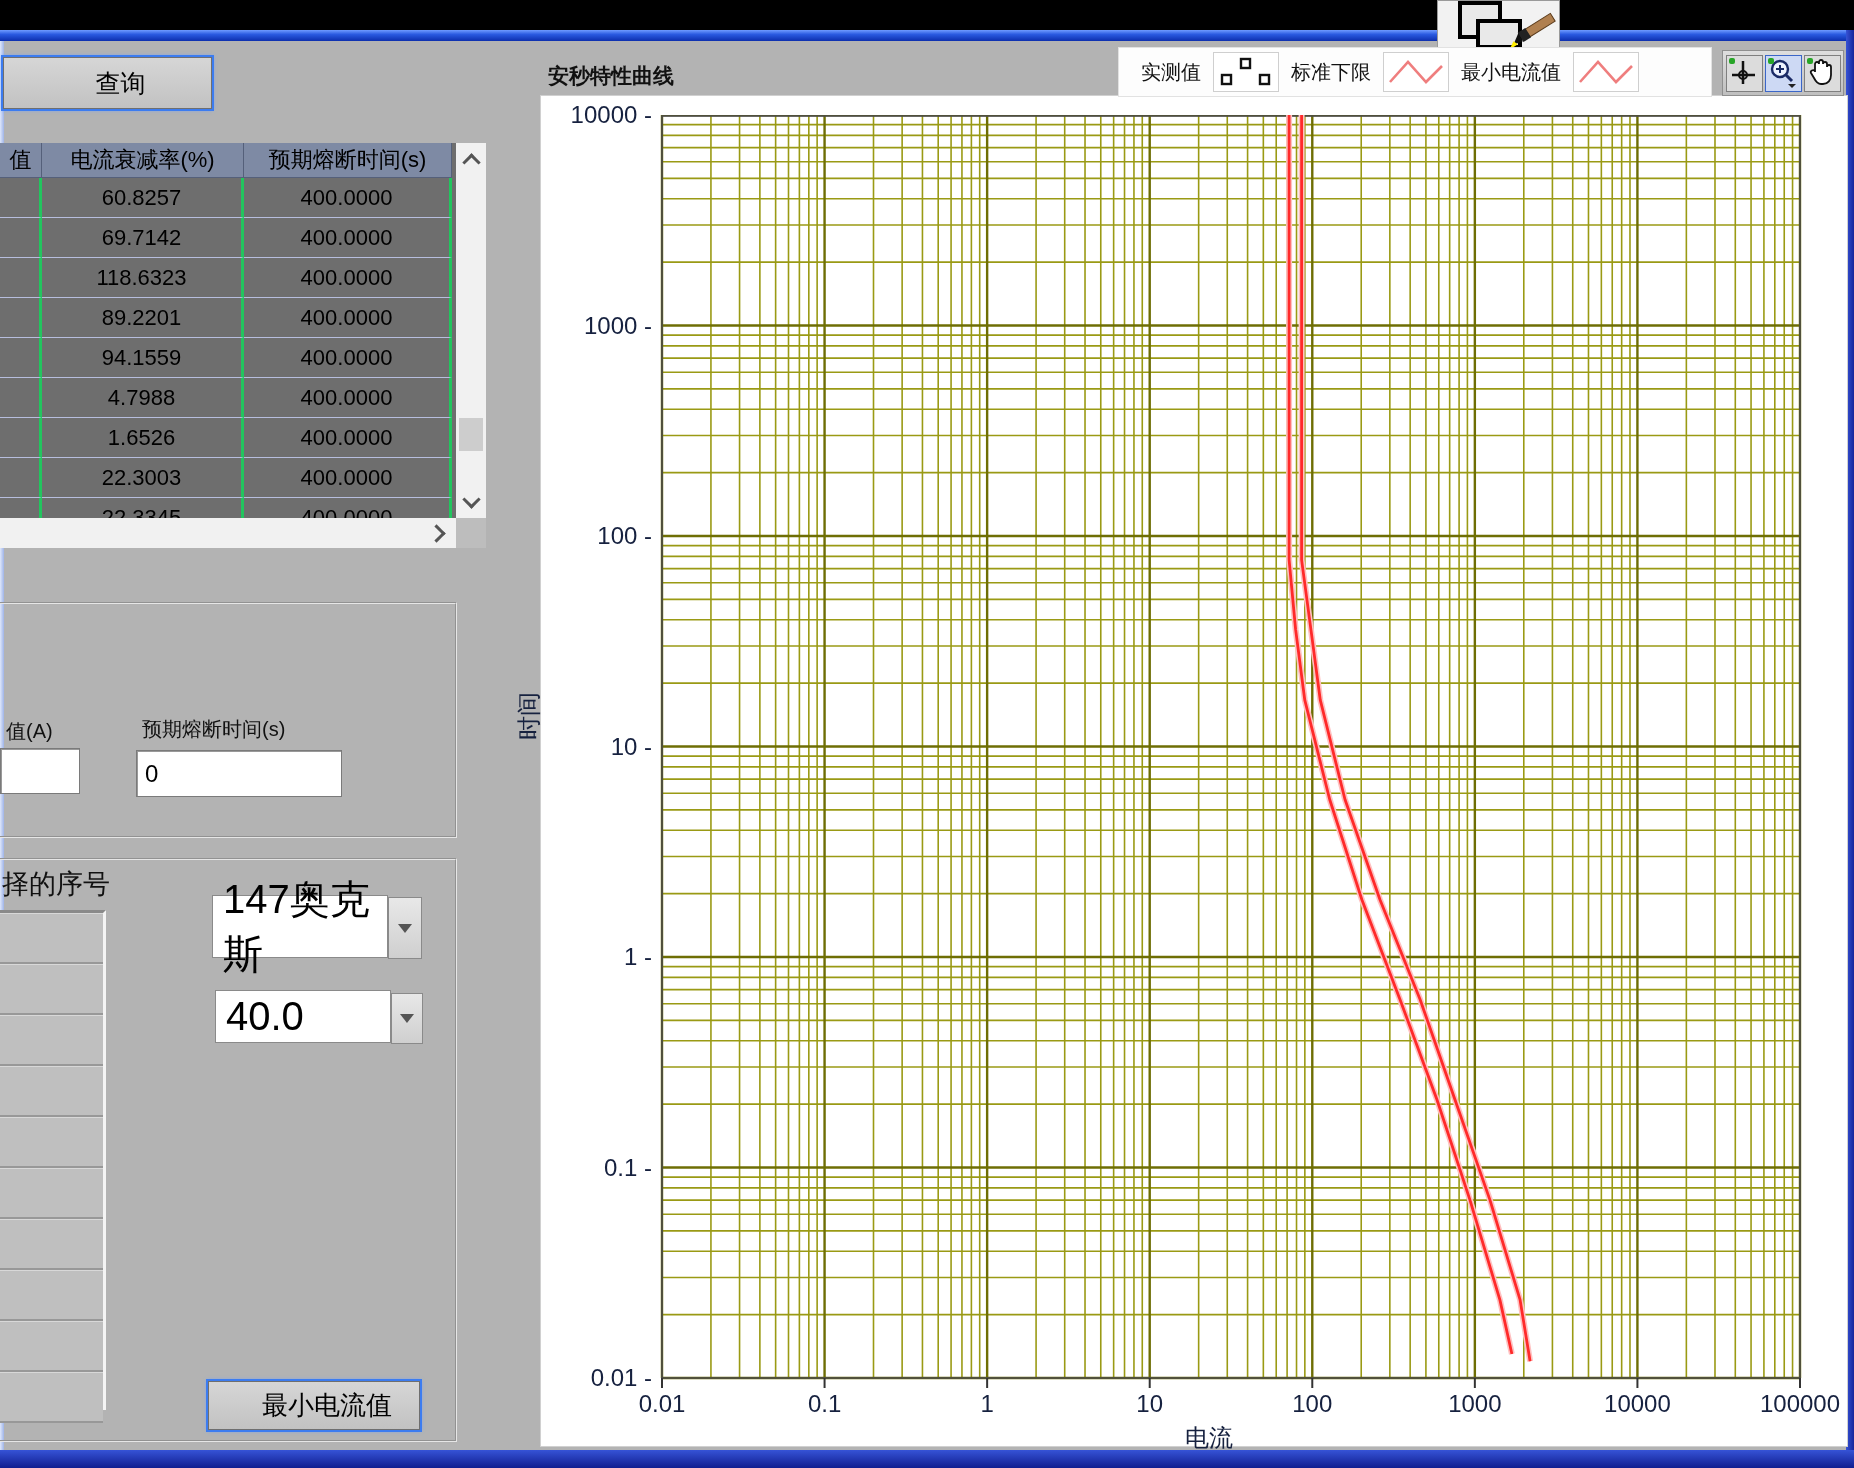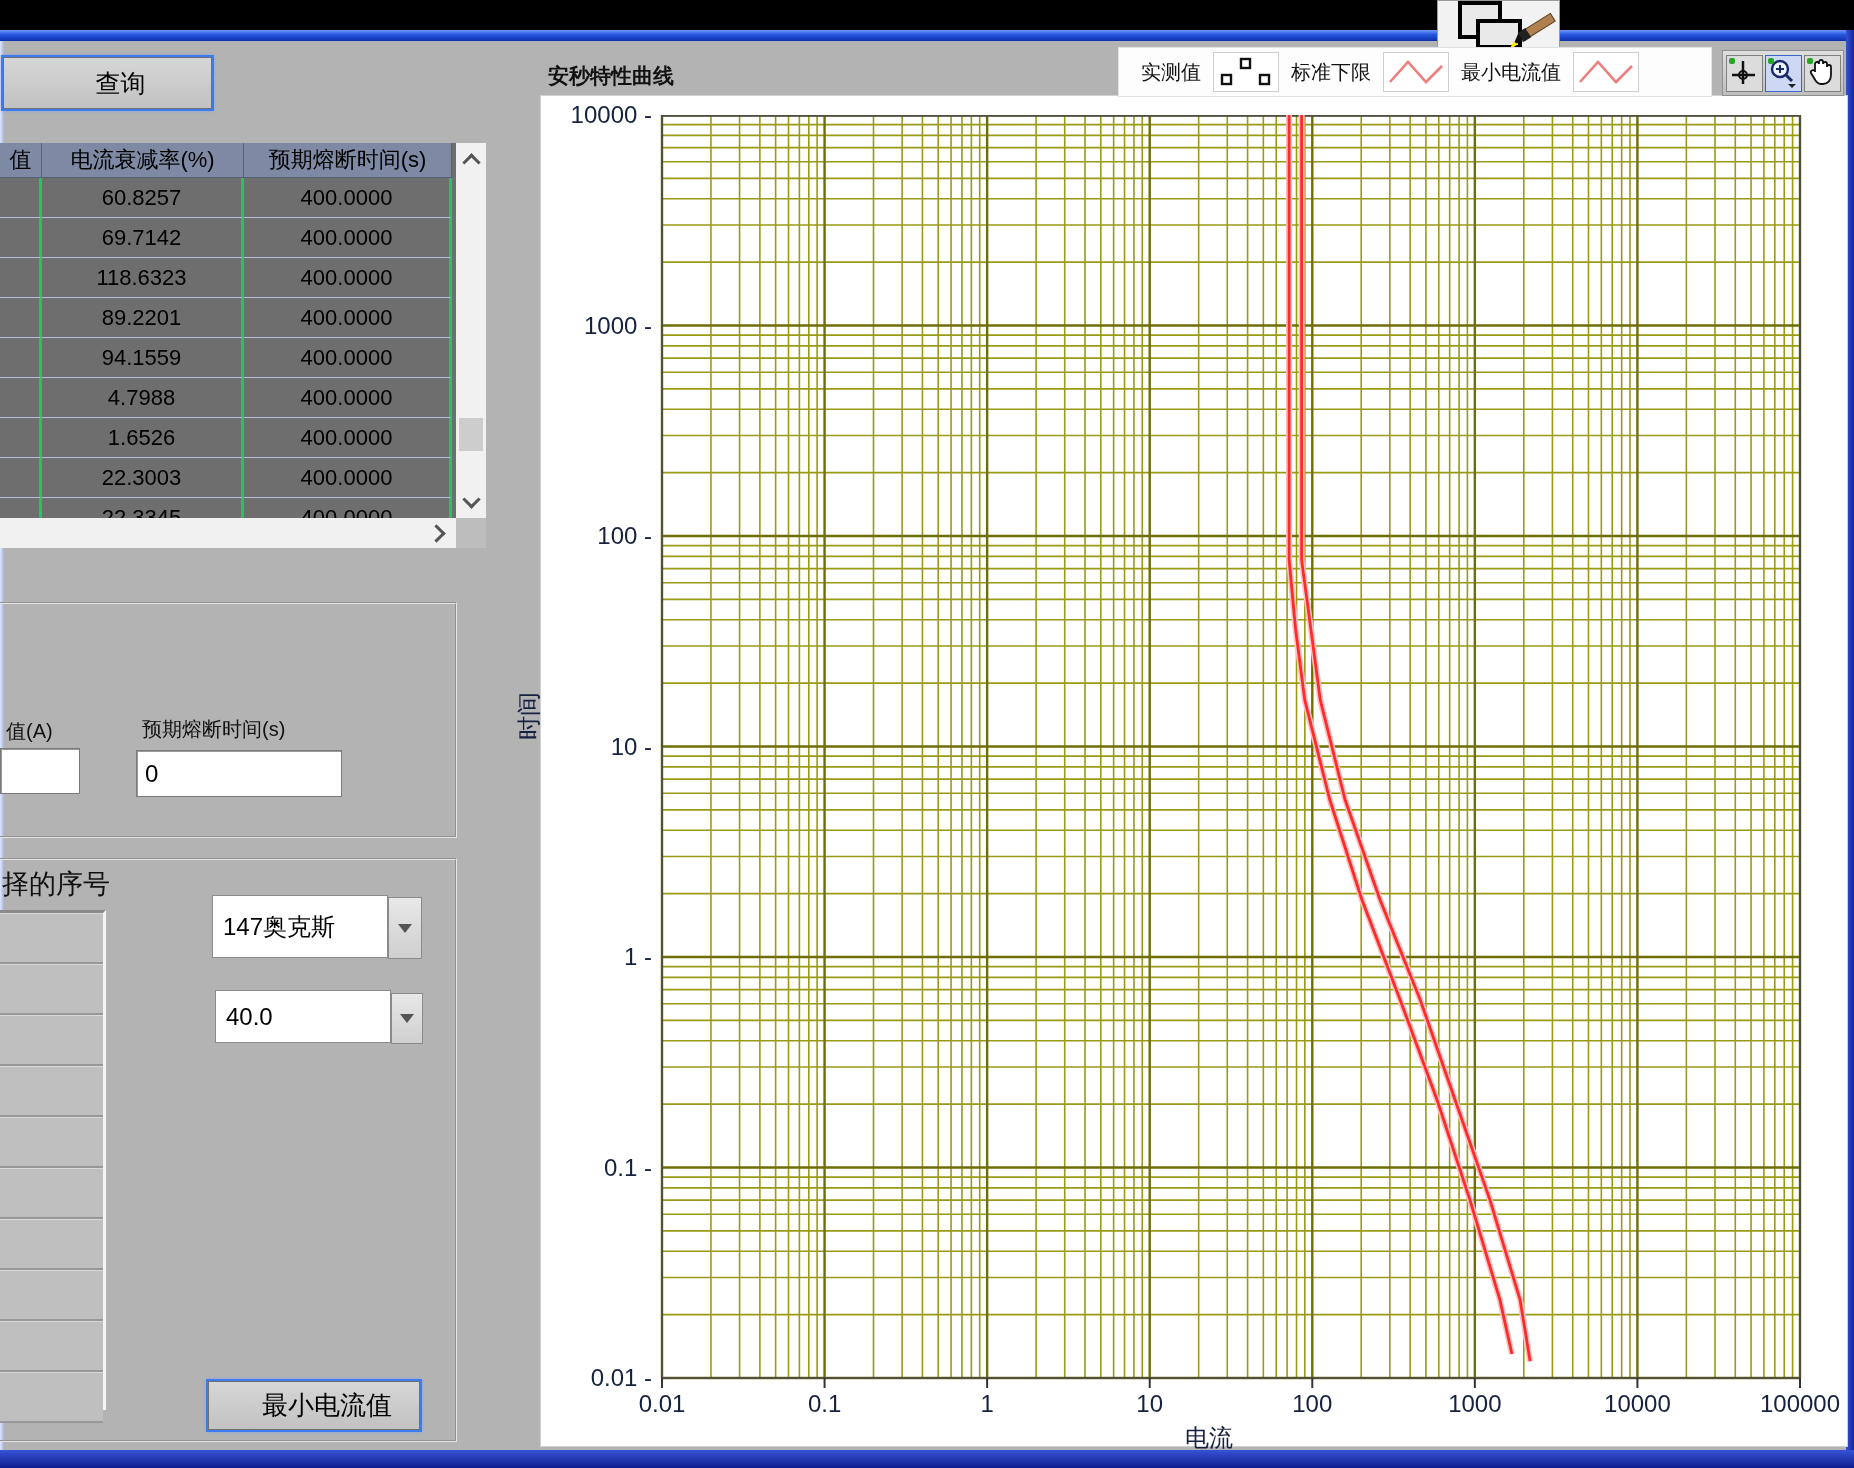--- a/index.html
+++ b/index.html
@@ -62,21 +62,21 @@
     font-size:24px;display:flex;align-items:center;padding-left:8px;box-sizing:border-box;
   }
 
   
   .listbox{background:#bcbcbc;border-top:3px solid #8a8a8a;border-left:3px solid #8a8a8a;
     border-right:3px solid #f4f4f4;border-bottom:3px solid #f4f4f4;box-sizing:border-box;}
   .list-row{height:48px;border-bottom:2px solid #989898;border-top:1px solid #d8d8d8;background:#bfbfbf;}
 
   
   .combo-text{background:#fff;border:1px solid #8a8a8a;display:flex;align-items:center;
-    padding-left:10px;font-size:24px;box-sizing:border-box;}
+    padding-left:10px;font-size:40px;box-sizing:border-box;}
   .combo-btn{background:linear-gradient(#e8e8e8,#cfcfcf);border:1px solid #8a8a8a;
     display:flex;align-items:center;justify-content:center;cursor:pointer;}
   .tri-down{width:0;height:0;border-left:7px solid transparent;border-right:7px solid transparent;border-top:9px solid #555;}
 
   
   .radio-outer{width:21px;height:21px;border-radius:50%;background:#fff;border:2px solid #666;
     display:flex;align-items:center;justify-content:center;box-shadow:inset 1px 1px 2px #aaa;}
   .radio-dot{width:9px;height:9px;border-radius:50%;background:#111;}
 
   

